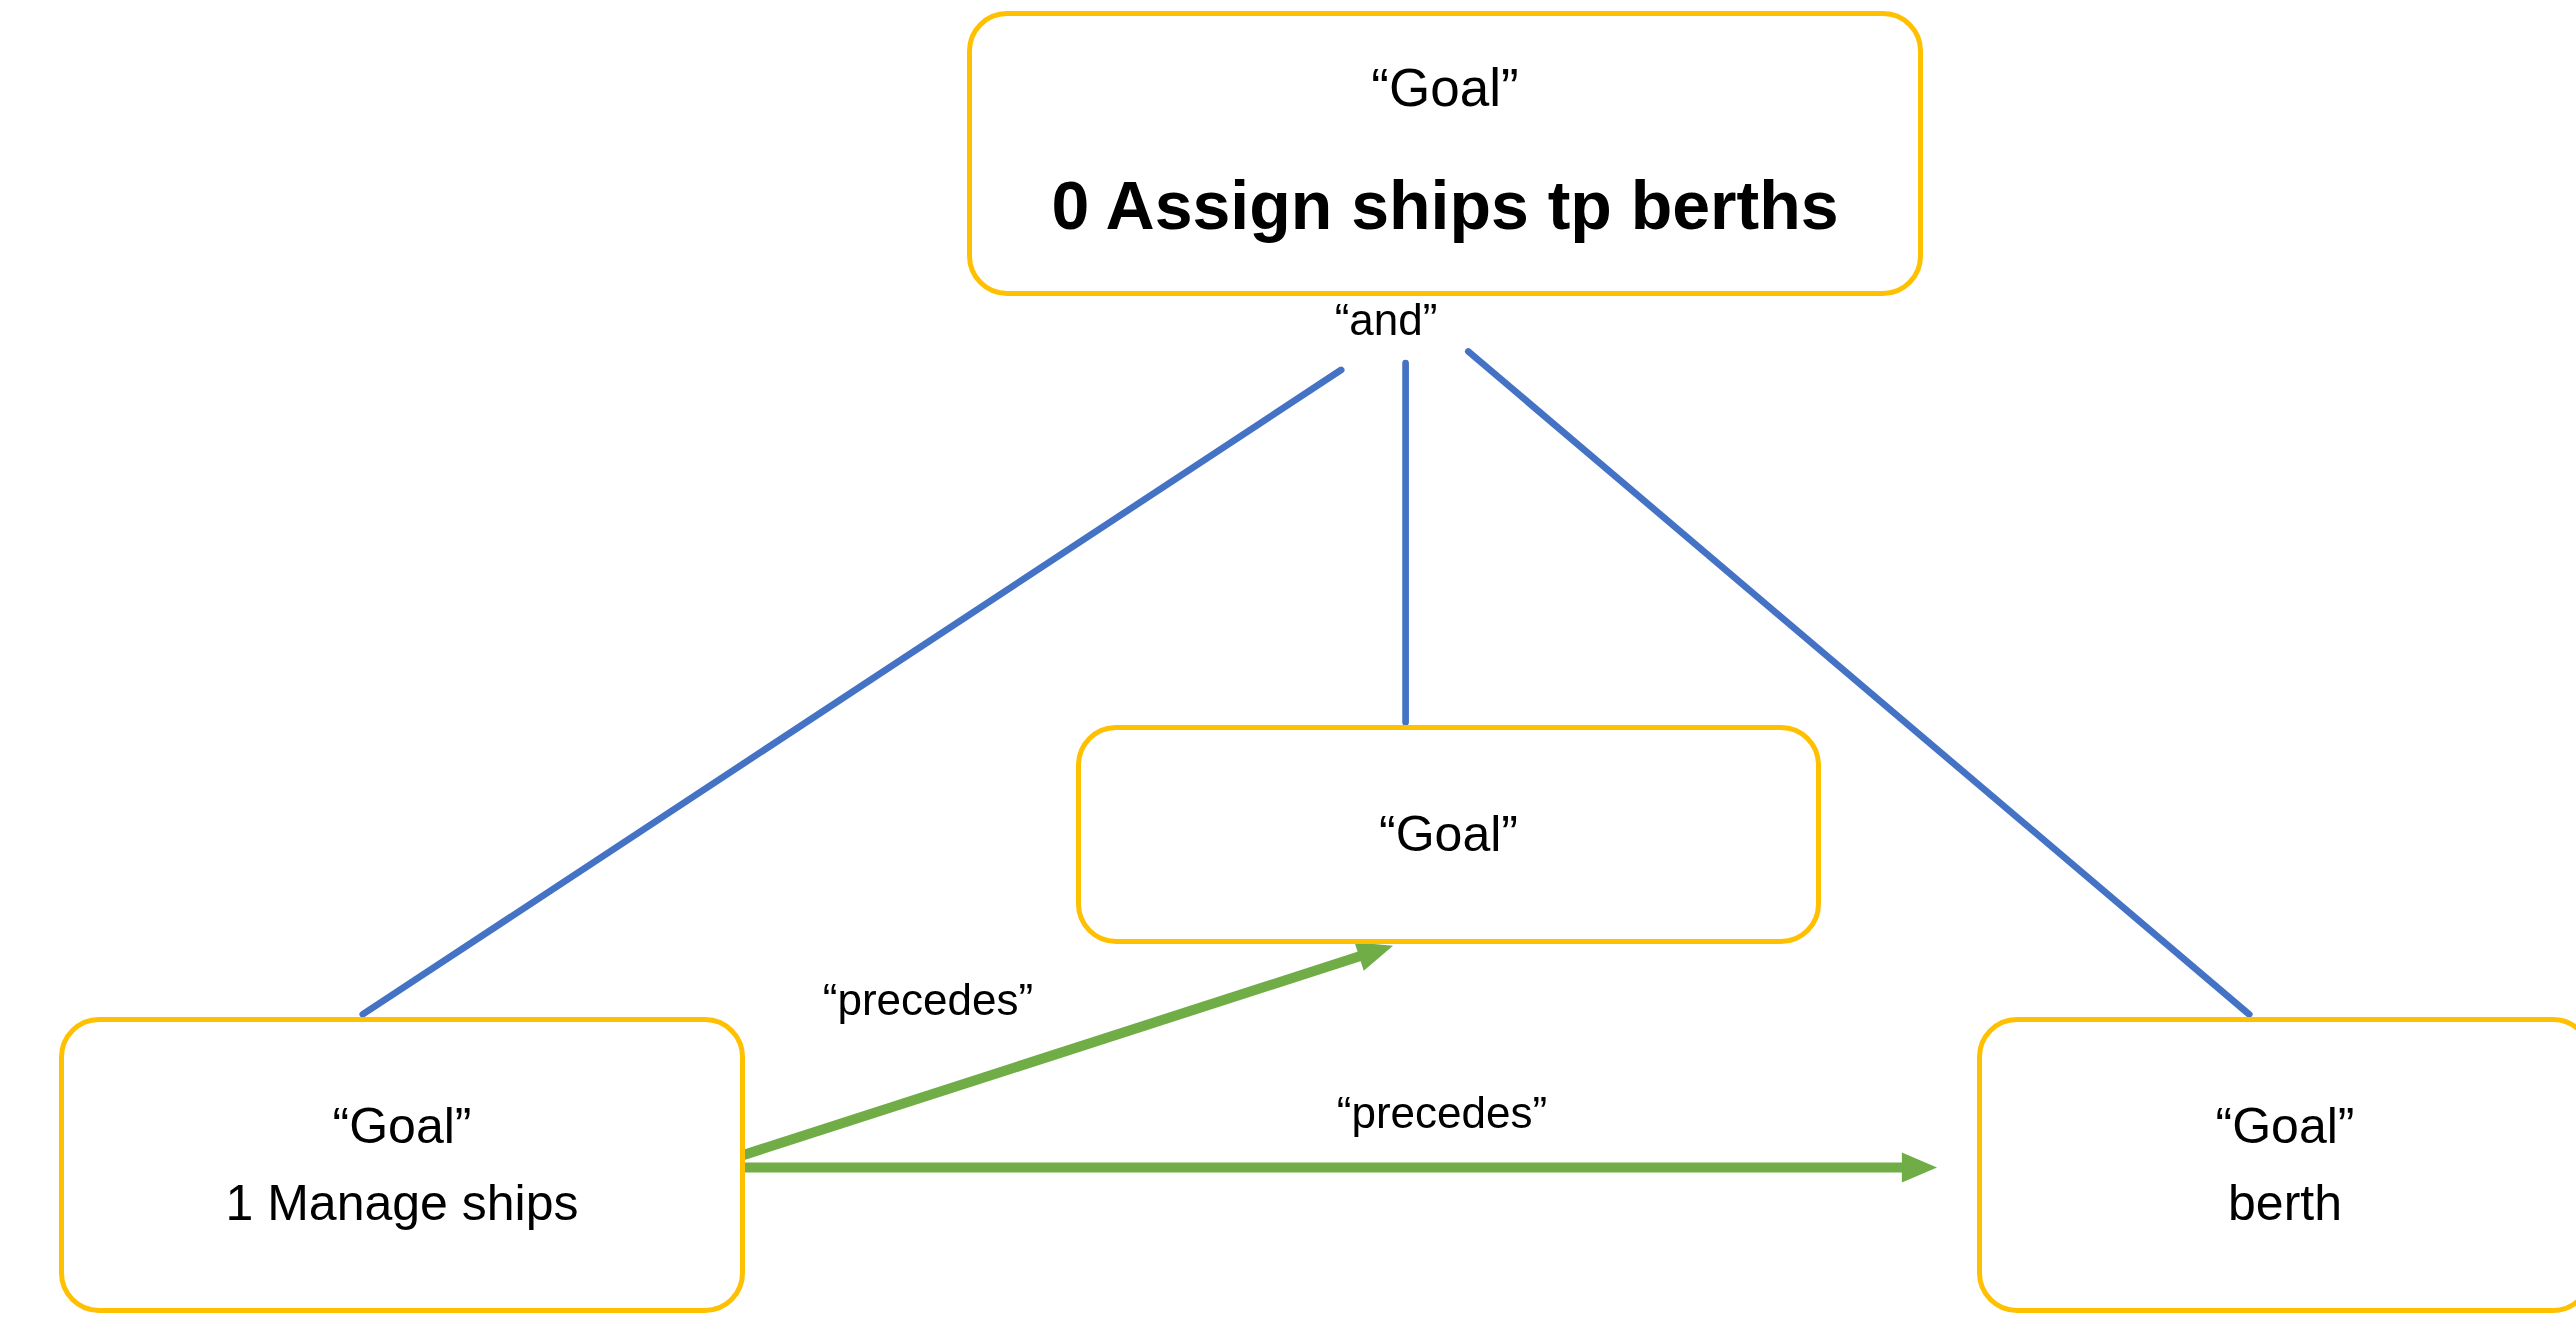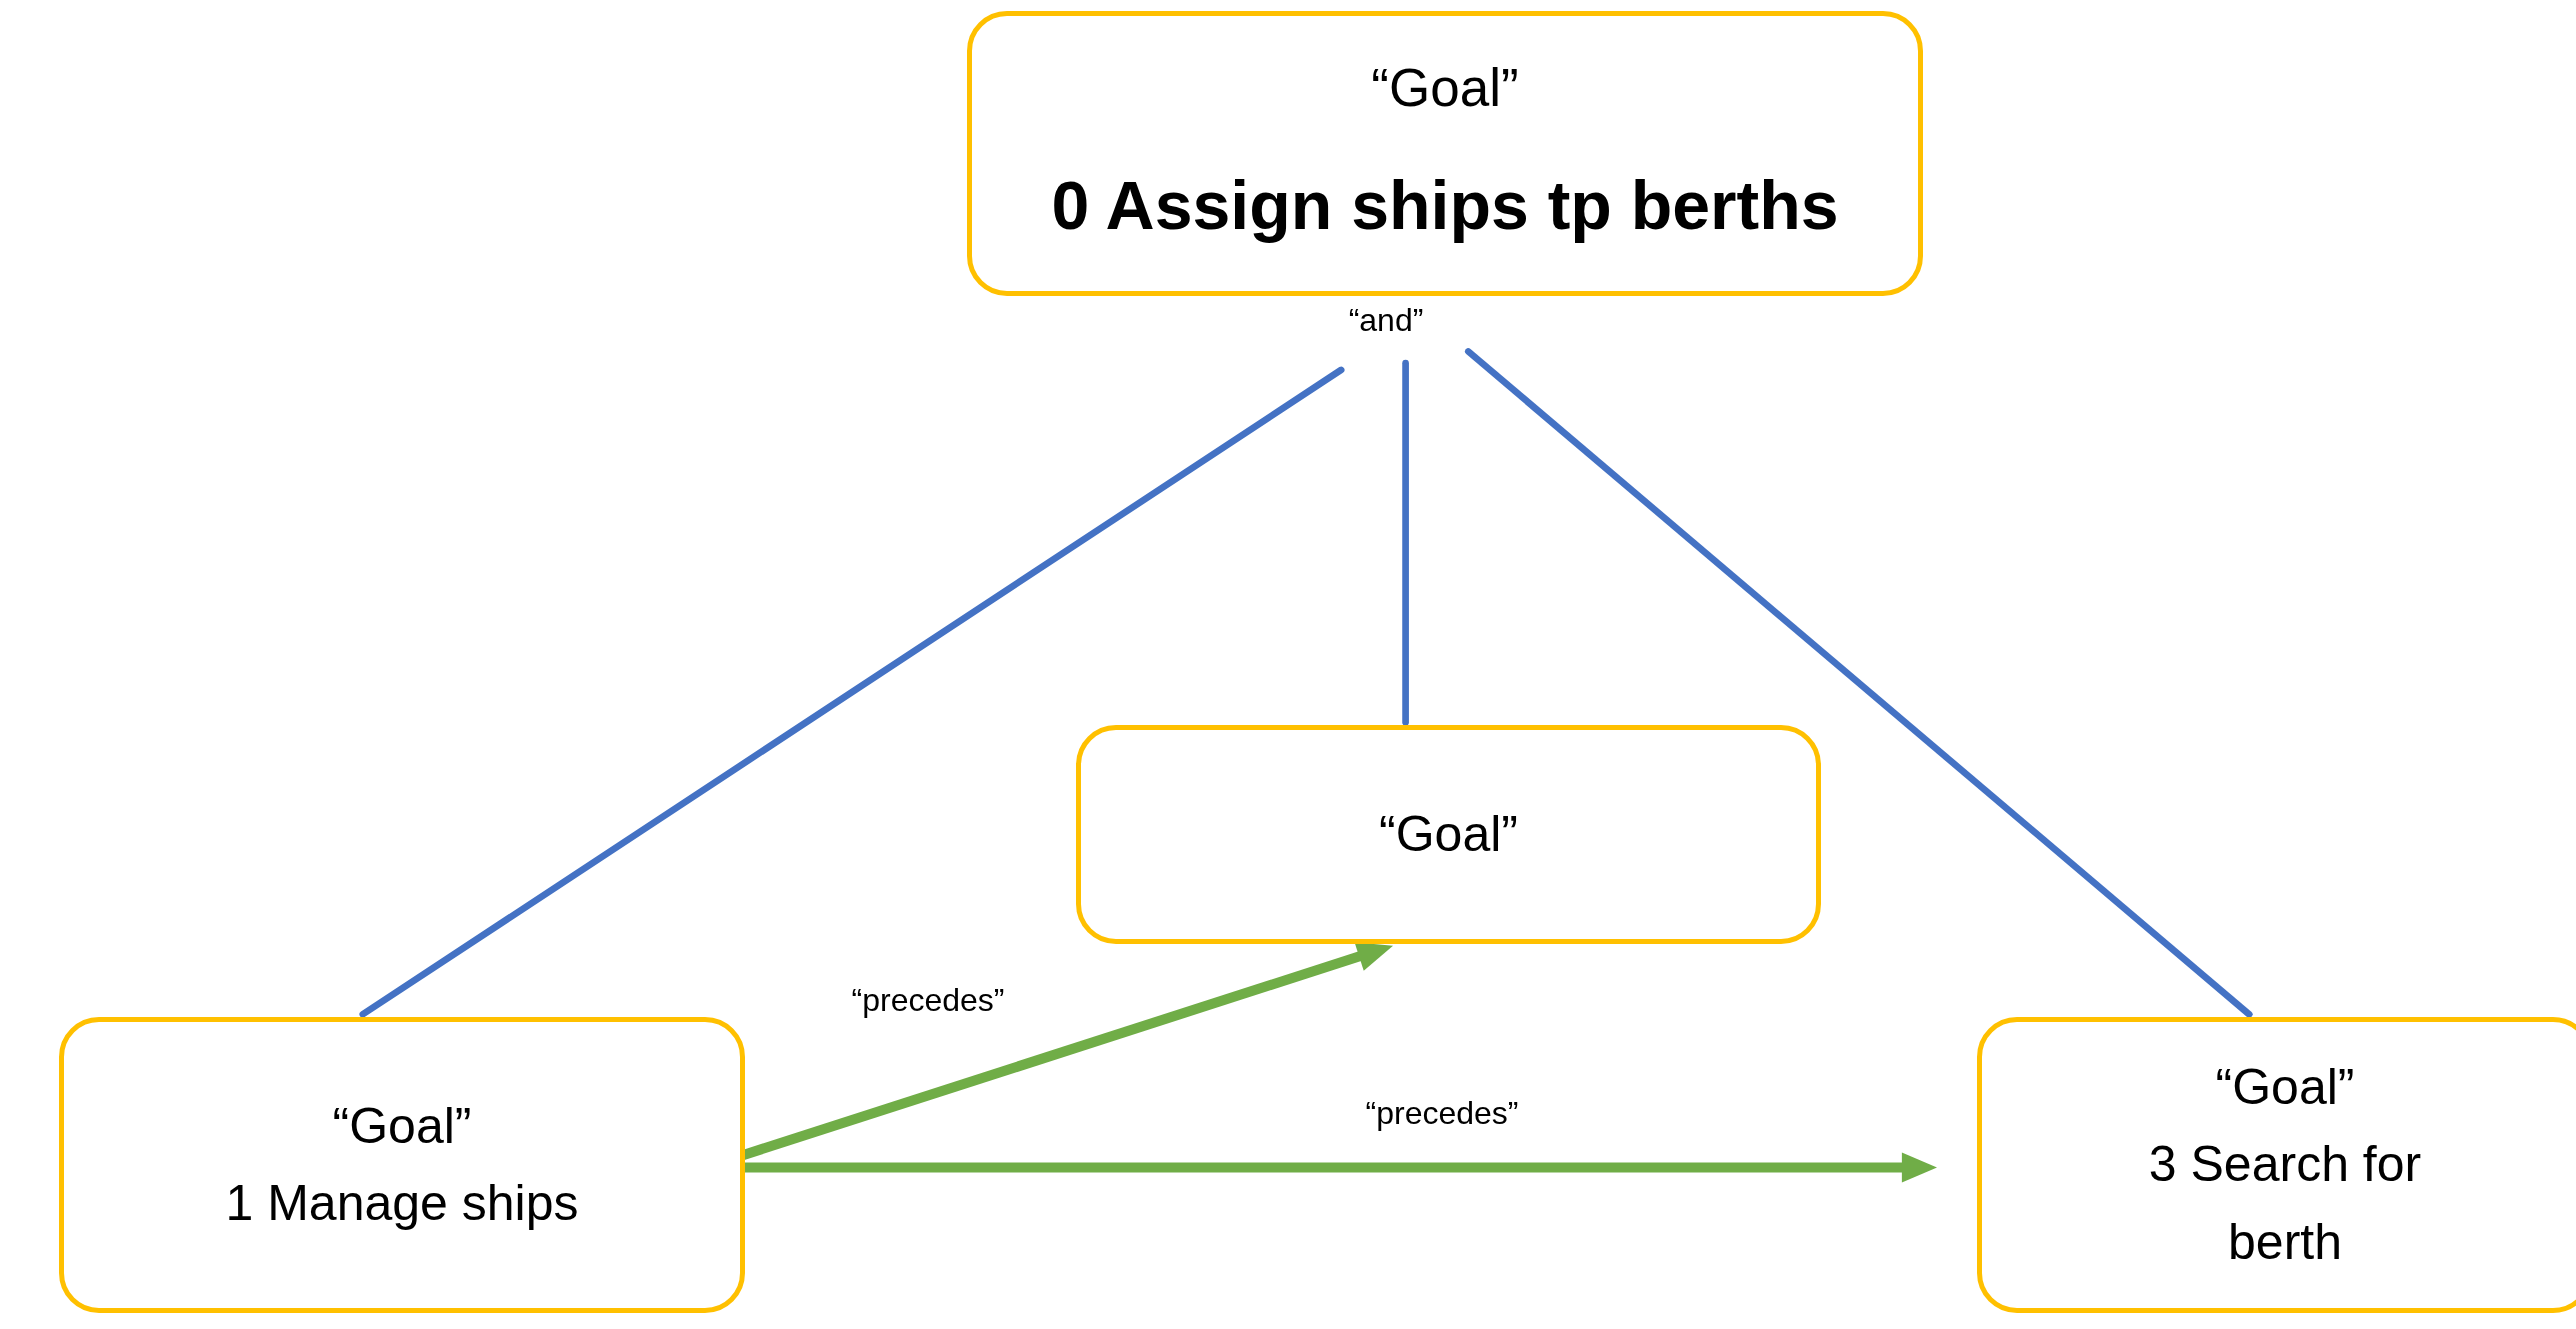--- a/index.html
+++ b/index.html
@@ -66,21 +66,21 @@
     font-size:53px;
     line-height:1.95;
   }
   .node-top .line.title{
     font-weight:bold;
     font-size:68px;
   }
   .edge-label{
     position:absolute;
     transform:translate(-50%,-50%);
-    font-size:32px;
+    font-size:44px;
     white-space:nowrap;
     color:var(--text);
   }
 </style>
 </head>
 <body>
 
 <div class="canvas">
 
   <svg class="edges" viewBox="0 0 3077 1588" xmlns="http://www.w3.org/2000/svg">
@@ -108,18 +108,17 @@
     <span class="line">“Goal”</span>
   </div>
 
   <div class="node" style="left:21px;top:1017px;width:686px;height:296px;">
     <span class="line" style="line-height:1.55;">“Goal”</span>
     <span class="line" style="line-height:1.55;">1 Manage ships</span>
   </div>
 
   <div class="node" style="left:1939px;top:1017px;width:616px;height:296px;">
     <span class="line" style="line-height:1.55;">“Goal”</span>
-    <span class="line" style="line-height:1.55;">3 Search for</span>
     <span class="line" style="line-height:1.55;">berth</span>
   </div>
 
 </div>
 
 
 </body></html>

